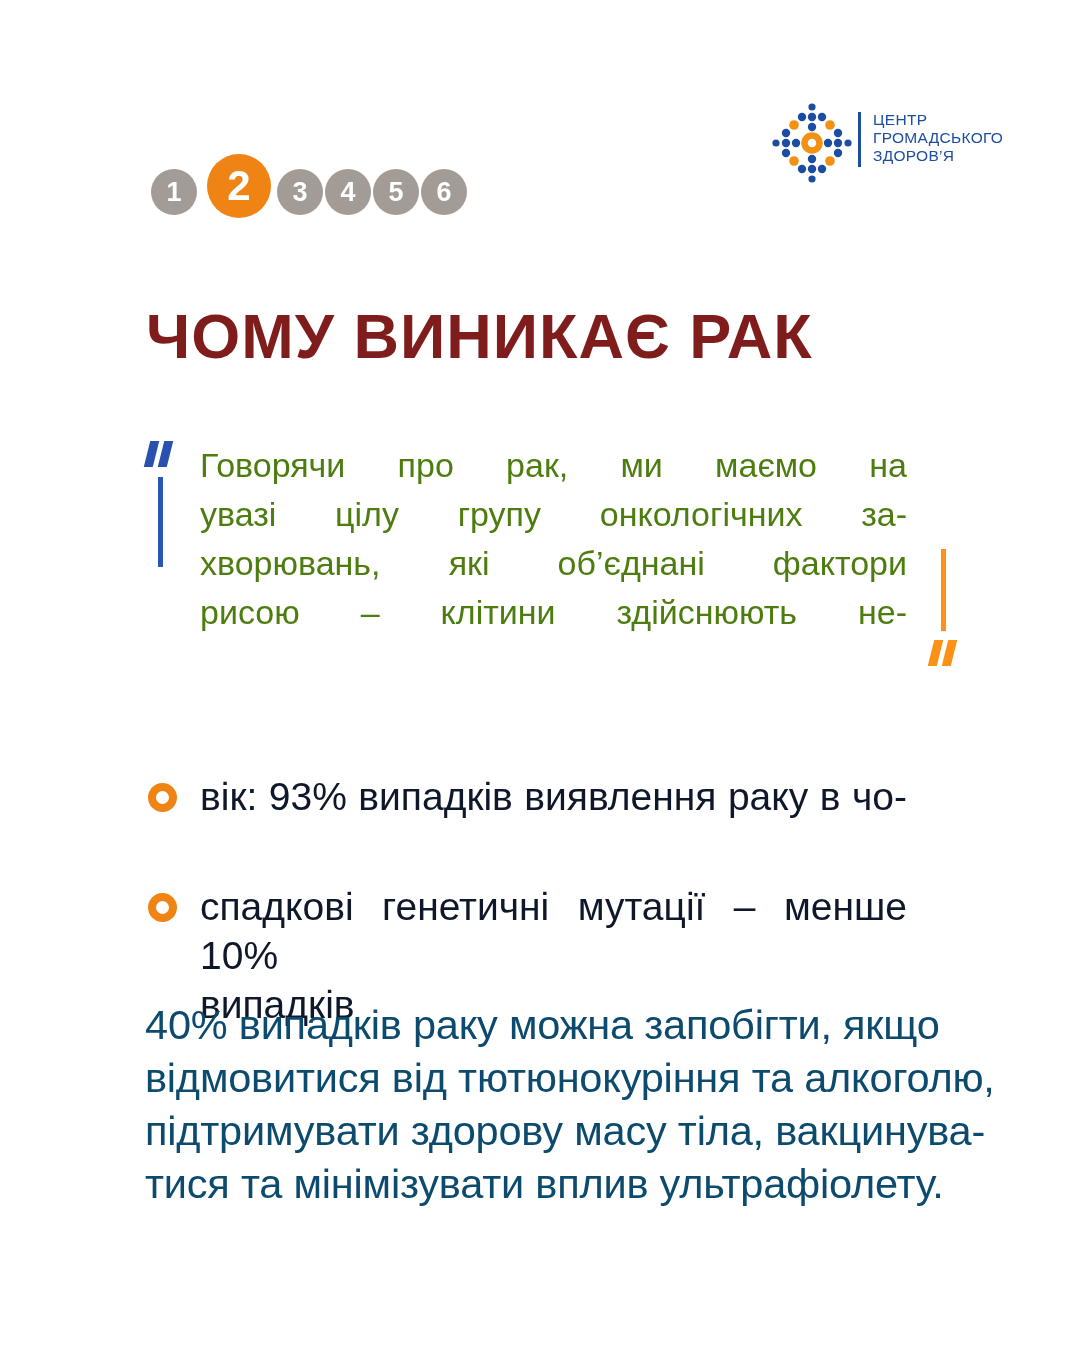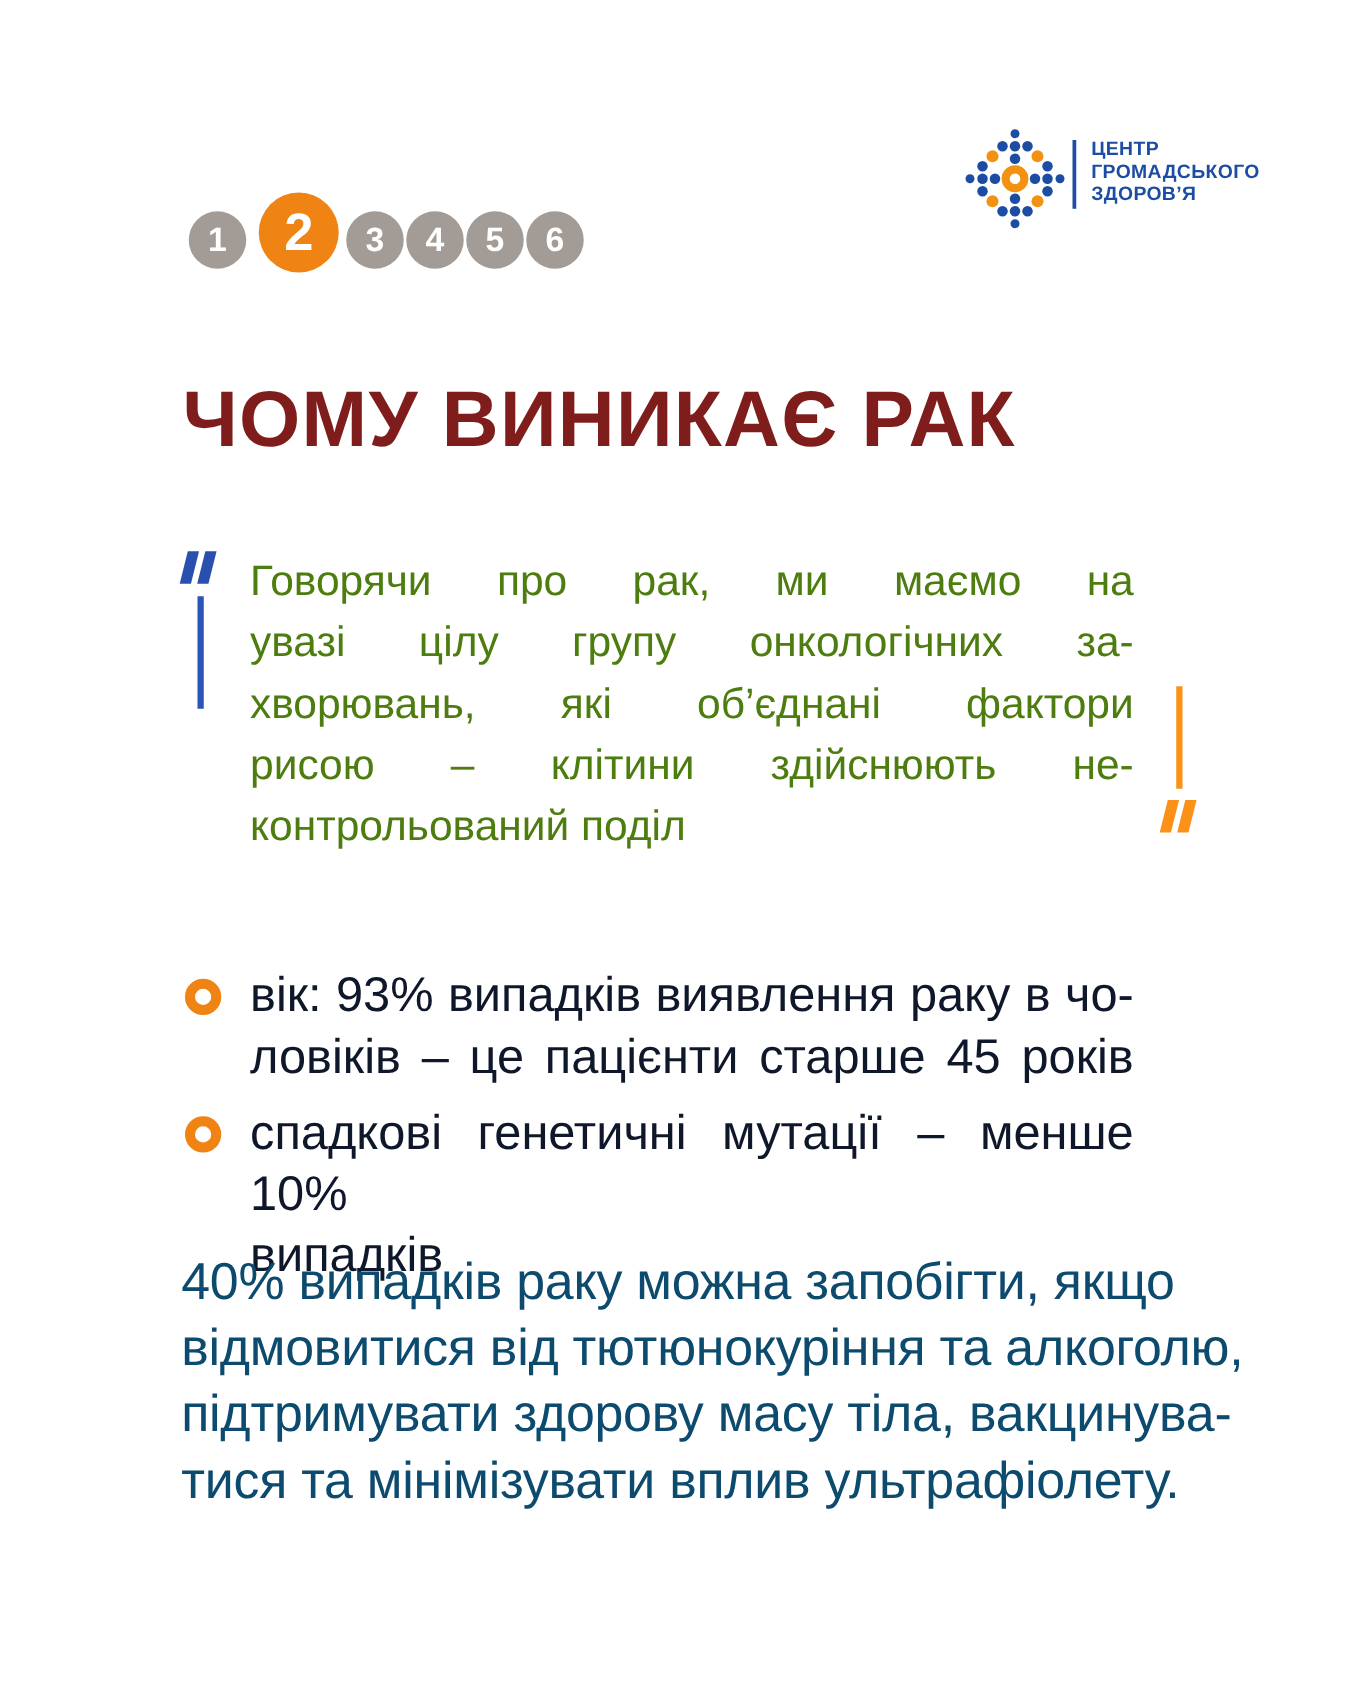--- a/index.html
+++ b/index.html
@@ -2,21 +2,21 @@
 <html><head>
 <meta charset="utf-8">
 <style>
   html,body{margin:0;padding:0;background:#ffffff;}
   .canvas{position:relative;width:1080px;height:1350px;background:#ffffff;
           font-family:"Liberation Sans",sans-serif;overflow:hidden;}
 
   
   .logo-mark{position:absolute;left:766px;top:95px;width:92px;height:96px;}
   .logo-sep{position:absolute;left:858px;top:112px;width:3px;height:55px;background:#1c4da2;}
-  .logo-text{position:absolute;left:873px;top:111px;color:#1c4da2;font-weight:bold;
+  .logo-text{position:absolute;left:873px;top:111px;color:#1c4da2;font-weight:normal;
              font-size:15.5px;line-height:18px;letter-spacing:0.3px;}
 
   
   .dot{position:absolute;border-radius:50%;background:#a39c96;color:#ffffff;font-weight:bold;
        display:flex;align-items:center;justify-content:center;cursor:pointer;}
   .dot-sm{width:46px;height:46px;font-size:27px;}
   .dot-lg{width:64px;height:64px;font-size:42px;background:#ef8414;}
   .d1{left:151px;top:169px;} .d2{left:207px;top:154px;} .d3{left:277px;top:169px;}
   .d4{left:325px;top:169px;} .d5{left:373px;top:169px;} .d6{left:421px;top:169px;}
 
@@ -105,30 +105,28 @@
 
   <h1 class="title">ЧОМУ ВИНИКАЄ РАК</h1>
 
   <div class="qmark qmark-open"><span class="qbar"></span><span class="qbar"></span></div>
   <div class="vline-blue"></div>
   <div class="quote-text">
     <div class="jline">Говорячи про рак, ми маємо на</div>
     <div class="jline">увазі цілу групу онкологічних за-</div>
     <div class="jline">хворювань, які об’єднані фактори</div>
     <div class="jline">рисою – клітини здійснюють не-</div>
-    <div class="lline">контрольований поділ</div>
   </div>
   <div class="vline-orange"></div>
   <div class="qmark qmark-close"><span class="qbar"></span><span class="qbar"></span></div>
 
 
   <span class="bullet-ring br1"></span>
   <div class="bullet-text bt1">
     <div class="jline">вік: 93% випадків виявлення раку в чо-</div>
-    <div class="jline">ловіків – це пацієнти старше 45 років</div>
   </div>
 
   <span class="bullet-ring br2"></span>
   <div class="bullet-text bt2">
     <div class="jline">спадкові генетичні мутації – менше 10%</div>
     <div class="lline">випадків</div>
   </div>
 
   <div class="closing">
     <div class="c-line">40% випадків раку можна запобігти, якщо</div>

